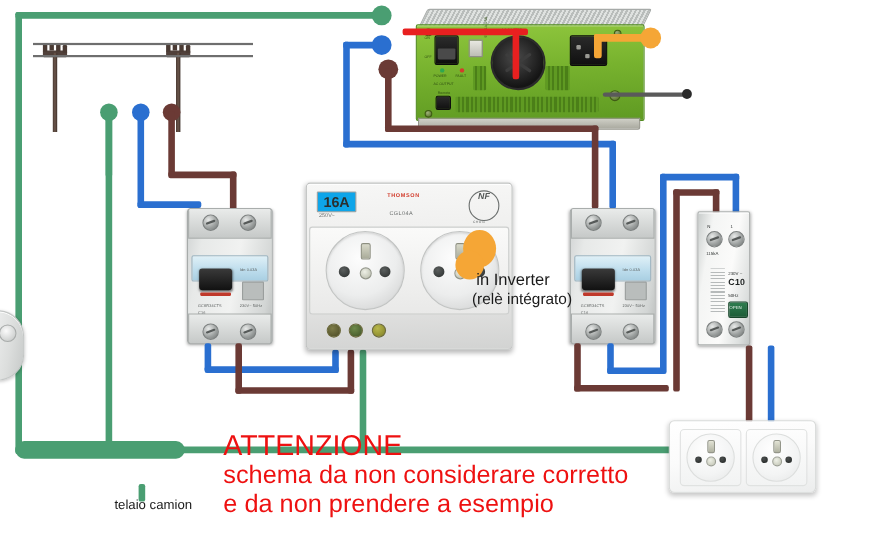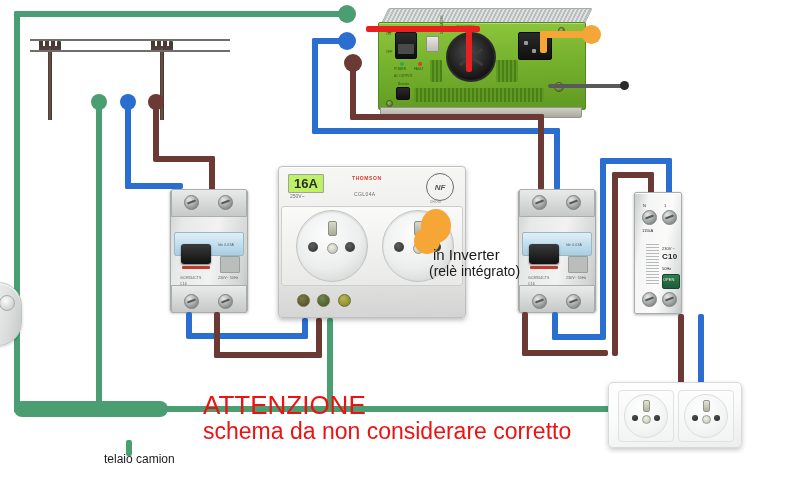--- a/index.html
+++ b/index.html
@@ -80,27 +80,27 @@
       background:radial-gradient(circle at 42% 34%,#fdfdfd,#eceded 55%,#dadbdb 78%,#c9cbca);
       border:1px solid #c2c4c3;box-shadow:inset 0 1px 2px rgba(0,0,0,.12);}
   .outlet .hole{position:absolute;width:10px;height:10px;border-radius:50%;
       background:radial-gradient(circle at 40% 35%,#5b5f5e,#2a2d2c);}
   .outlet .earthpin{position:absolute;width:7px;height:13px;border-radius:2px;
       background:linear-gradient(180deg,#d8d9c9,#a9ab99);border:1px solid #8d8f80;}
   .outlet .ctr{position:absolute;width:9px;height:9px;border-radius:50%;
       background:radial-gradient(circle at 40% 35%,#eef0e6,#b4b7a6);border:1px solid #93968a;}
   .termdot{position:absolute;width:11px;height:11px;border-radius:50%;
       border:1px solid #6d6b3e;}
-  #socketblock .amp{position:absolute;background:#bef264;border:1px solid #9fa2a1;
+  #socketblock .amp{position:absolute;background:#0ea5e9;border:1px solid #9fa2a1;
       border-radius:1px;color:#2b2f2e;font-weight:bold;text-align:center;}
   #socketblock .volt{position:absolute;font-size:5px;color:#6f7372;}
   #socketblock .brand{position:absolute;font-size:5px;font-weight:bold;color:#d23b2b;letter-spacing:.6px;}
   #socketblock .model{position:absolute;font-size:5px;color:#6b6f6e;letter-spacing:.4px;}
   .nfmark{position:absolute;width:26px;height:26px;border-radius:50%;
-      border:1.5px solid #6a6e6d;display:flex;align-items:center;justify-content:center;
+      border:1.5px solid #6a6e6d;display:flex;justify-content:center;
       font-size:8px;font-weight:bold;color:#555958;font-style:italic;}
 
   
   #inverter{position:absolute;}
   #inverter .topgrill{position:absolute;left:6px;right:-2px;top:0;height:17px;
       background:repeating-linear-gradient(92deg,#b9bdbb 0 2px,#dfe2e0 2px 4px);
       transform:skewX(-26deg);border-radius:2px;border:1px solid #a6aaa8;}
   #inverter .face{position:absolute;left:0;right:0;top:14px;bottom:10px;
       background:linear-gradient(178deg,#8fc63d 0%,#77b22e 45%,#5f9a22 100%);
       border:1px solid #4f8a1c;border-radius:2px;
@@ -407,14 +407,15 @@
   <div id="earthrod" style="left:-12px;top:282px;width:32px;height:62px;">
     <div class="eye" style="left:10px;top:12px;"></div>
   </div>
 
   <div class="lbl" style="left:433px;top:246px;font-size:15px;">in Inverter</div>
   <div class="lbl" style="left:429px;top:263px;font-size:14px;">(relè intégrato)</div>
   <div class="lbl" style="left:104px;top:452px;font-size:12px;">telaio camion</div>
 
   <div class="warn" style="left:203px;top:418px;font-size:23px;">schema da non considerare corretto</div>
   <div class="warn" style="left:203px;top:390px;font-size:26px;">ATTENZIONE</div>
+  <div class="warn" style="left:203px;top:444px;font-size:23px;">e da non prendere a esempio</div>
 
 </div>
 
 </body></html>

